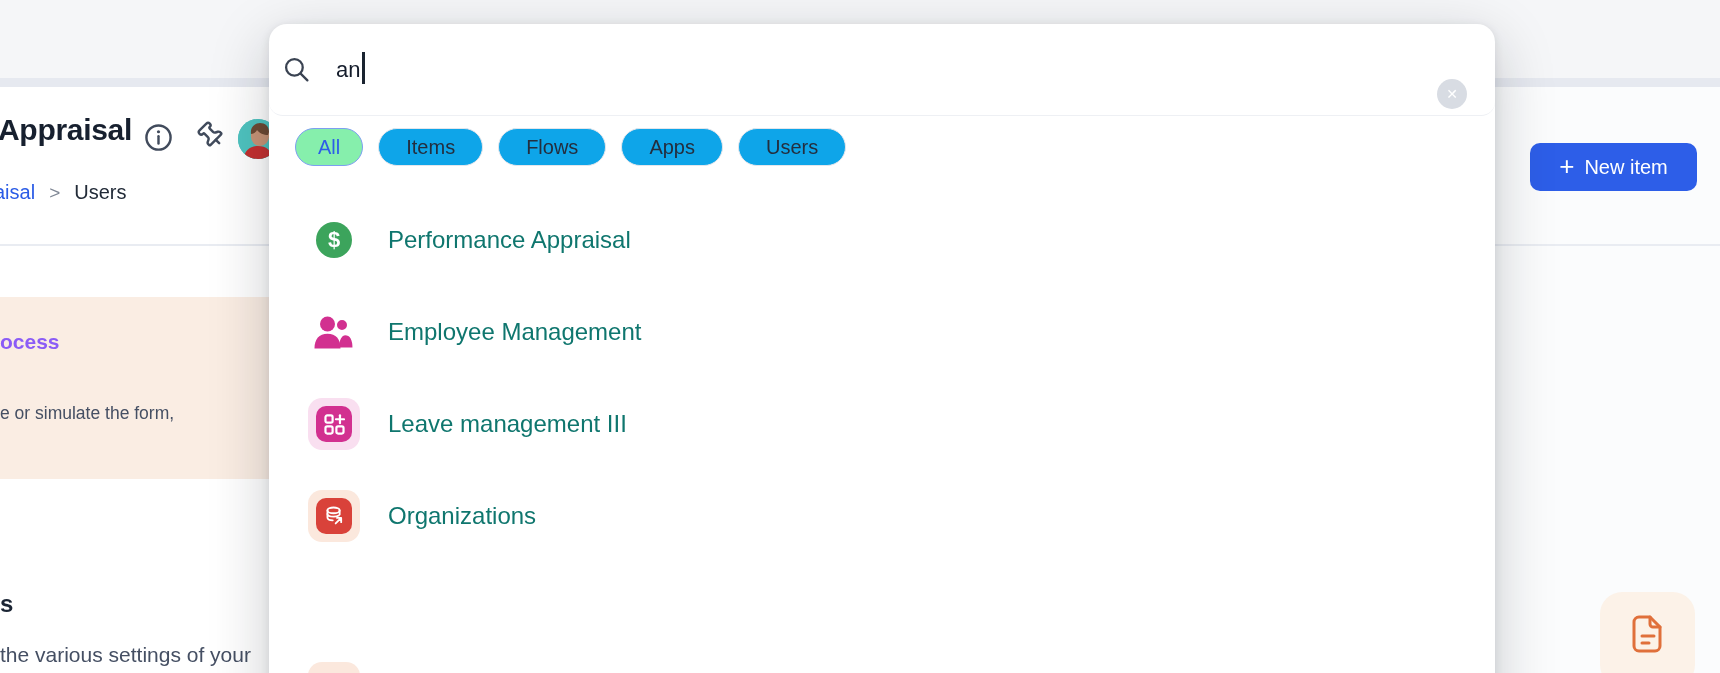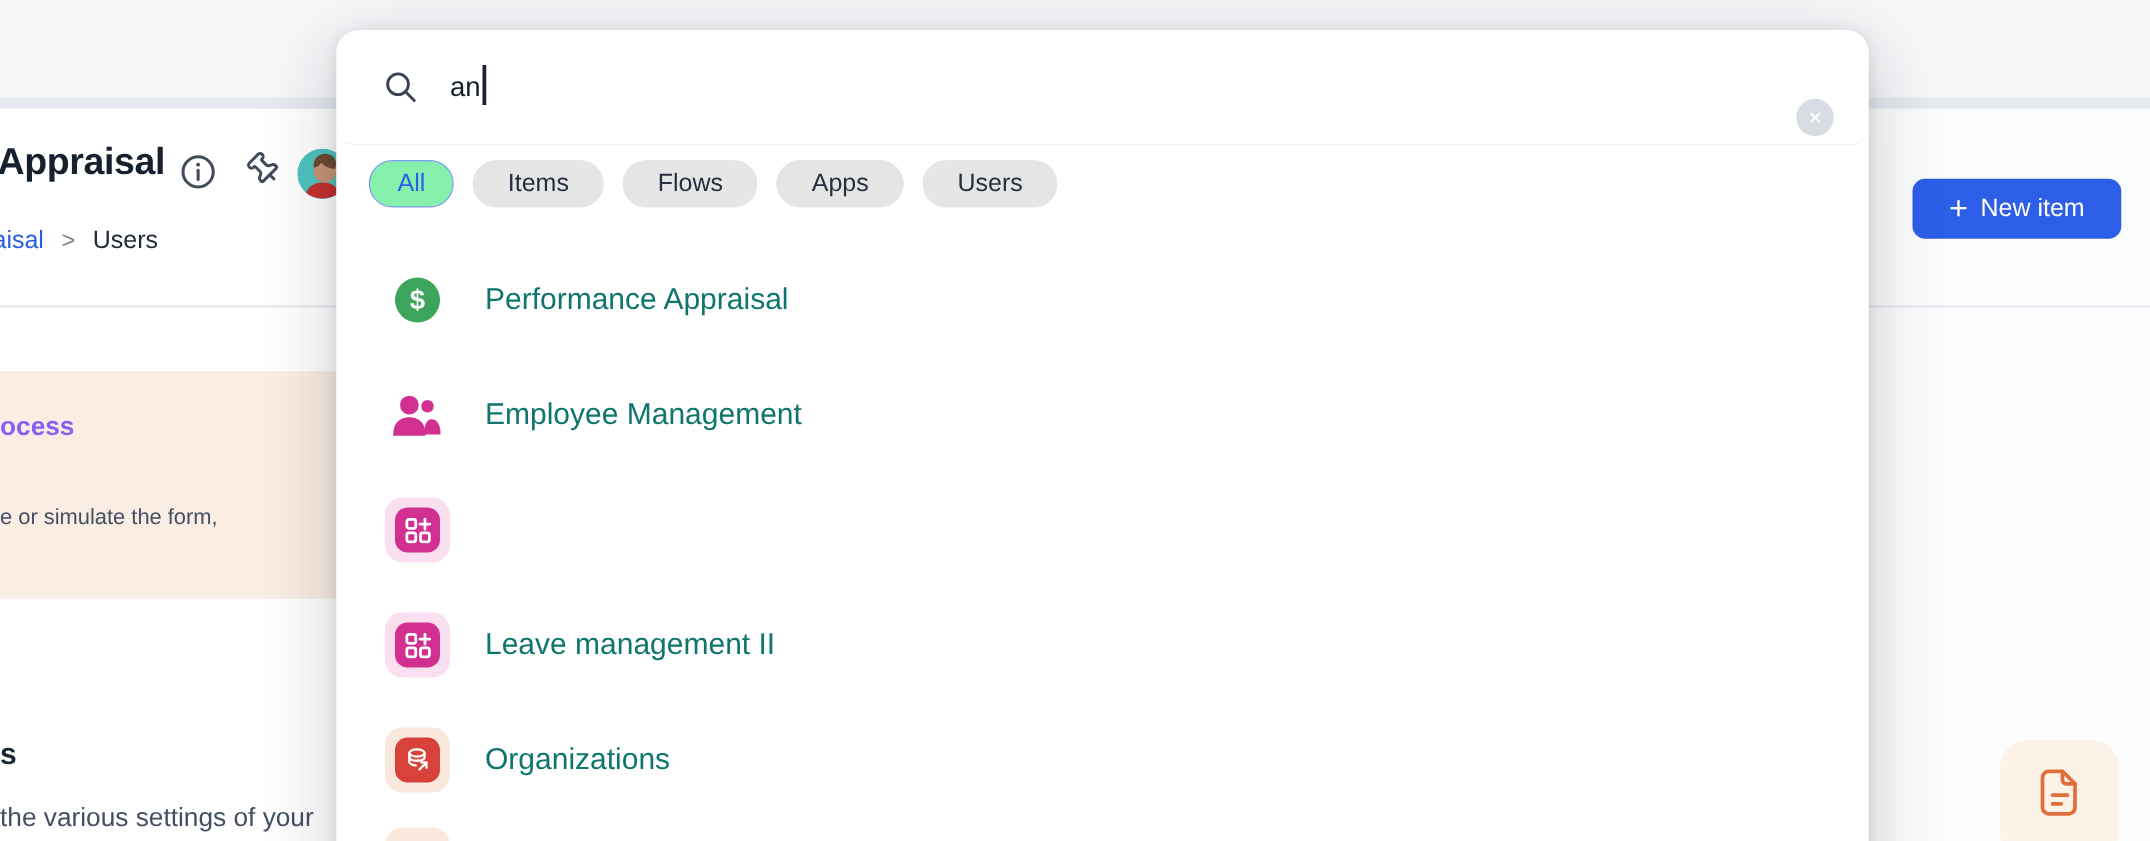--- a/index.html
+++ b/index.html
@@ -44,33 +44,33 @@
 
   .doc-card { position:absolute; left:1600px; top:592px; width:95px; height:95px;
     background:#FCF2E8; border-radius:22px; display:flex; align-items:flex-start;
     justify-content:center; padding-top:22px; }
 
   
   .modal { position:absolute; left:269px; top:24px; width:1226px; height:700px;
     background:#fff; border-radius:18px; box-shadow:0 18px 60px rgba(18,23,34,.22),0 2px 10px rgba(18,23,34,.10); z-index:10; }
 
   .search-row { position:absolute; left:0; top:0; width:100%; height:92px;
-    border-bottom:1.5px solid #EEF0F4; display:flex; align-items:center; padding-left:38px;border-radius:14px; }
+    border-bottom:1.5px solid #EEF0F4; display:flex; align-items:center; padding-left:14px;border-radius:14px; }
   .search-glyph { width:27px; height:27px; color:#3A4352; flex:0 0 auto; }
   .search-glyph svg { width:100%; height:100%; }
   .search-text { margin-left:26px; font-size:22px; color:#141C2B; }
   .caret { display:inline-block; width:2.5px; height:32px; background:#1A2330;
     vertical-align:middle; margin-left:2px; margin-top:-4px; }
   .close-btn { position:absolute; left:1168px; top:55px; width:30px; height:30px;
     border:none; border-radius:50%; background:#D8DCE3; color:#fff; font-size:14px;
     font-weight:700; display:flex; align-items:center; justify-content:center;
     cursor:pointer; font-family:inherit; }
 
   .pill-row { position:absolute; left:26px; top:104px; display:flex; gap:15px; }
-  .pill { height:38px; border-radius:19px; border:1.5px solid #E3E6EC; background:#e5e5e5;
+  .pill { height:38px; border-radius:19px; border:1.5px solid #E3E6EC; background:#0ea5e9;
     color:#242E3E; font-size:20px; font-family:inherit; padding:0 27px; display:flex;
     align-items:center; cursor:pointer; }
   .pill.active { border-color:#7D9FF0; background:#86efac; color:#2D5EE8; padding:0 22px; }
 
   .results { position:absolute; left:0; top:170px; width:100%; }
   .result-row { height:92px; display:flex; align-items:center; padding-left:39px; cursor:pointer; }
   .icon-slot { width:52px; height:52px; margin-right:28px; display:flex;
     align-items:center; justify-content:center; flex:0 0 auto; }
   .result-label { font-size:24px; color:#0f766e; }
 
@@ -205,38 +205,23 @@
           <svg viewBox="0 0 20 20" fill="none" stroke="#fff" stroke-width="2.1" stroke-linecap="round">
             <rect x="1.4" y="1.4" width="6.8" height="6.8" rx="1.6"></rect>
             <rect x="1.4" y="11.8" width="6.8" height="6.8" rx="1.6"></rect>
             <rect x="11.8" y="11.8" width="6.8" height="6.8" rx="1.6"></rect>
             <line x1="15.2" y1="1.2" x2="15.2" y2="8.8"></line>
             <line x1="11.4" y1="5" x2="19" y2="5"></line>
           </svg>
         </span>
           </span>
       </span>
-    </div>
-
-    <div class="result-row">
-      <span class="icon-slot">
-        <span class="app-box pink">
-            <span class="app-inner magenta">
-          <svg viewBox="0 0 20 20" fill="none" stroke="#fff" stroke-width="2.1" stroke-linecap="round">
-            <rect x="1.4" y="1.4" width="6.8" height="6.8" rx="1.6"></rect>
-            <rect x="1.4" y="11.8" width="6.8" height="6.8" rx="1.6"></rect>
-            <rect x="11.8" y="11.8" width="6.8" height="6.8" rx="1.6"></rect>
-            <line x1="15.2" y1="1.2" x2="15.2" y2="8.8"></line>
-            <line x1="11.4" y1="5" x2="19" y2="5"></line>
-          </svg>
-        </span>
-          </span>
-      </span>
-      <span class="result-label">Leave management II</span>
-    </div>
+      <span class="result-label">Leave management III</span>
+    </div>
+
 
     <div class="result-row">
       <span class="icon-slot">
         <span class="app-box peach">
             <span class="app-inner red">
           <svg viewBox="0 0 22 22" fill="none" stroke="#fff" stroke-width="1.9" stroke-linecap="round" stroke-linejoin="round">
             <ellipse cx="10" cy="4.6" rx="6.4" ry="3"></ellipse>
             <path d="M3.6 4.6 V12 C3.6 13.6 6.2 14.9 9.2 15"></path>
             <path d="M16.4 4.6 V9"></path>
             <path d="M3.6 8.3 C3.6 9.9 6.4 11.1 10 11.1 C12.3 11.1 14.3 10.6 15.5 9.9"></path>

